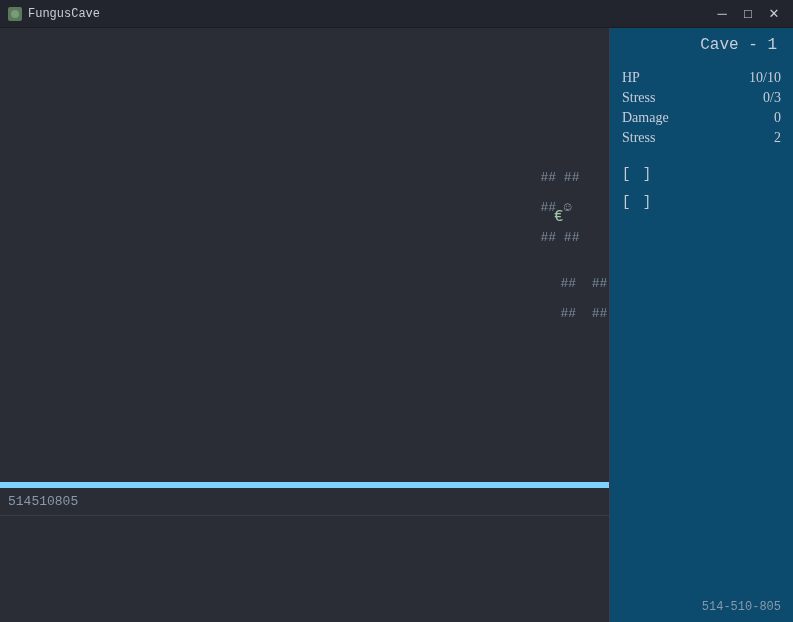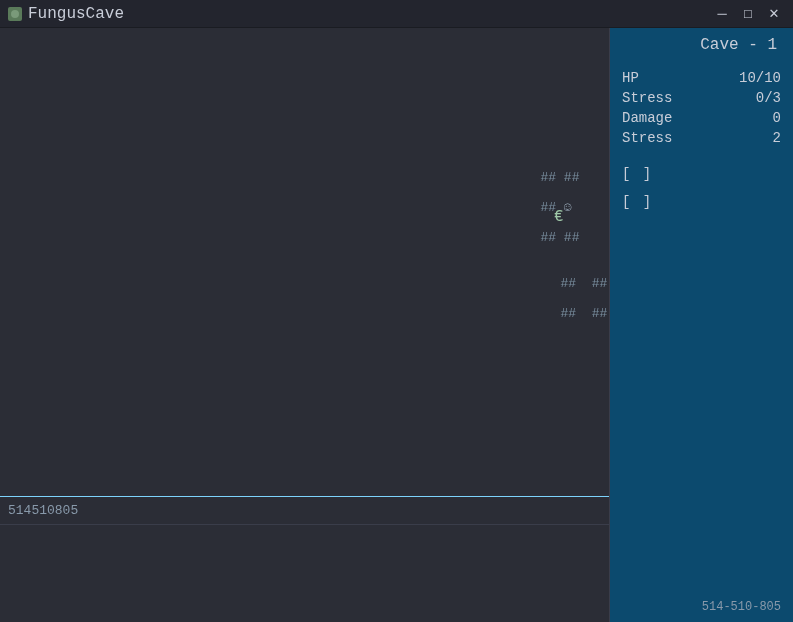--- a/index.html
+++ b/index.html
@@ -23,21 +23,21 @@
       height: 28px;
       padding: 0 8px;
       border-bottom: 1px solid #1a1c22;
     }
     #titlebar-left {
       display: flex;
       align-items: center;
       gap: 6px;
     }
     #titlebar-title {
-      font-size: 16px;
+      font-size: 12px;
       color: #c8cdd8;
     }
     #titlebar-controls {
       display: flex;
       gap: 4px;
     }
     .tb-btn {
       width: 22px;
       height: 18px;
       background: none;
@@ -86,22 +86,22 @@
       position: relative;
       overflow: hidden;
     }
 
     
     #bottom-bar {
       position: absolute;
       bottom: 0;
       left: 0;
       right: 0;
-      height: 126px;
-      border-top: 1px solid #7dd3fc;
+      height: 140px;
+      border-top: 6px solid #7dd3fc;
     }
 
     #seed-line {
       padding: 6px 8px;
       font-size: 13px;
       color: #8899aa;
       border-bottom: 1px solid #3a3d4a;
     }
 
     
@@ -127,20 +127,21 @@
       flex-direction: column;
       gap: 4px;
       margin-bottom: 20px;
     }
 
     .stat-row {
       display: flex;
       justify-content: space-between;
       font-size: 14px;
       color: #c8cdd8;
+      font-family: Liberation Serif, serif;
     }
 
     .stat-label {
       color: #c8cdd8;
     }
 
     .stat-value {
       color: #c8cdd8;
     }
 

